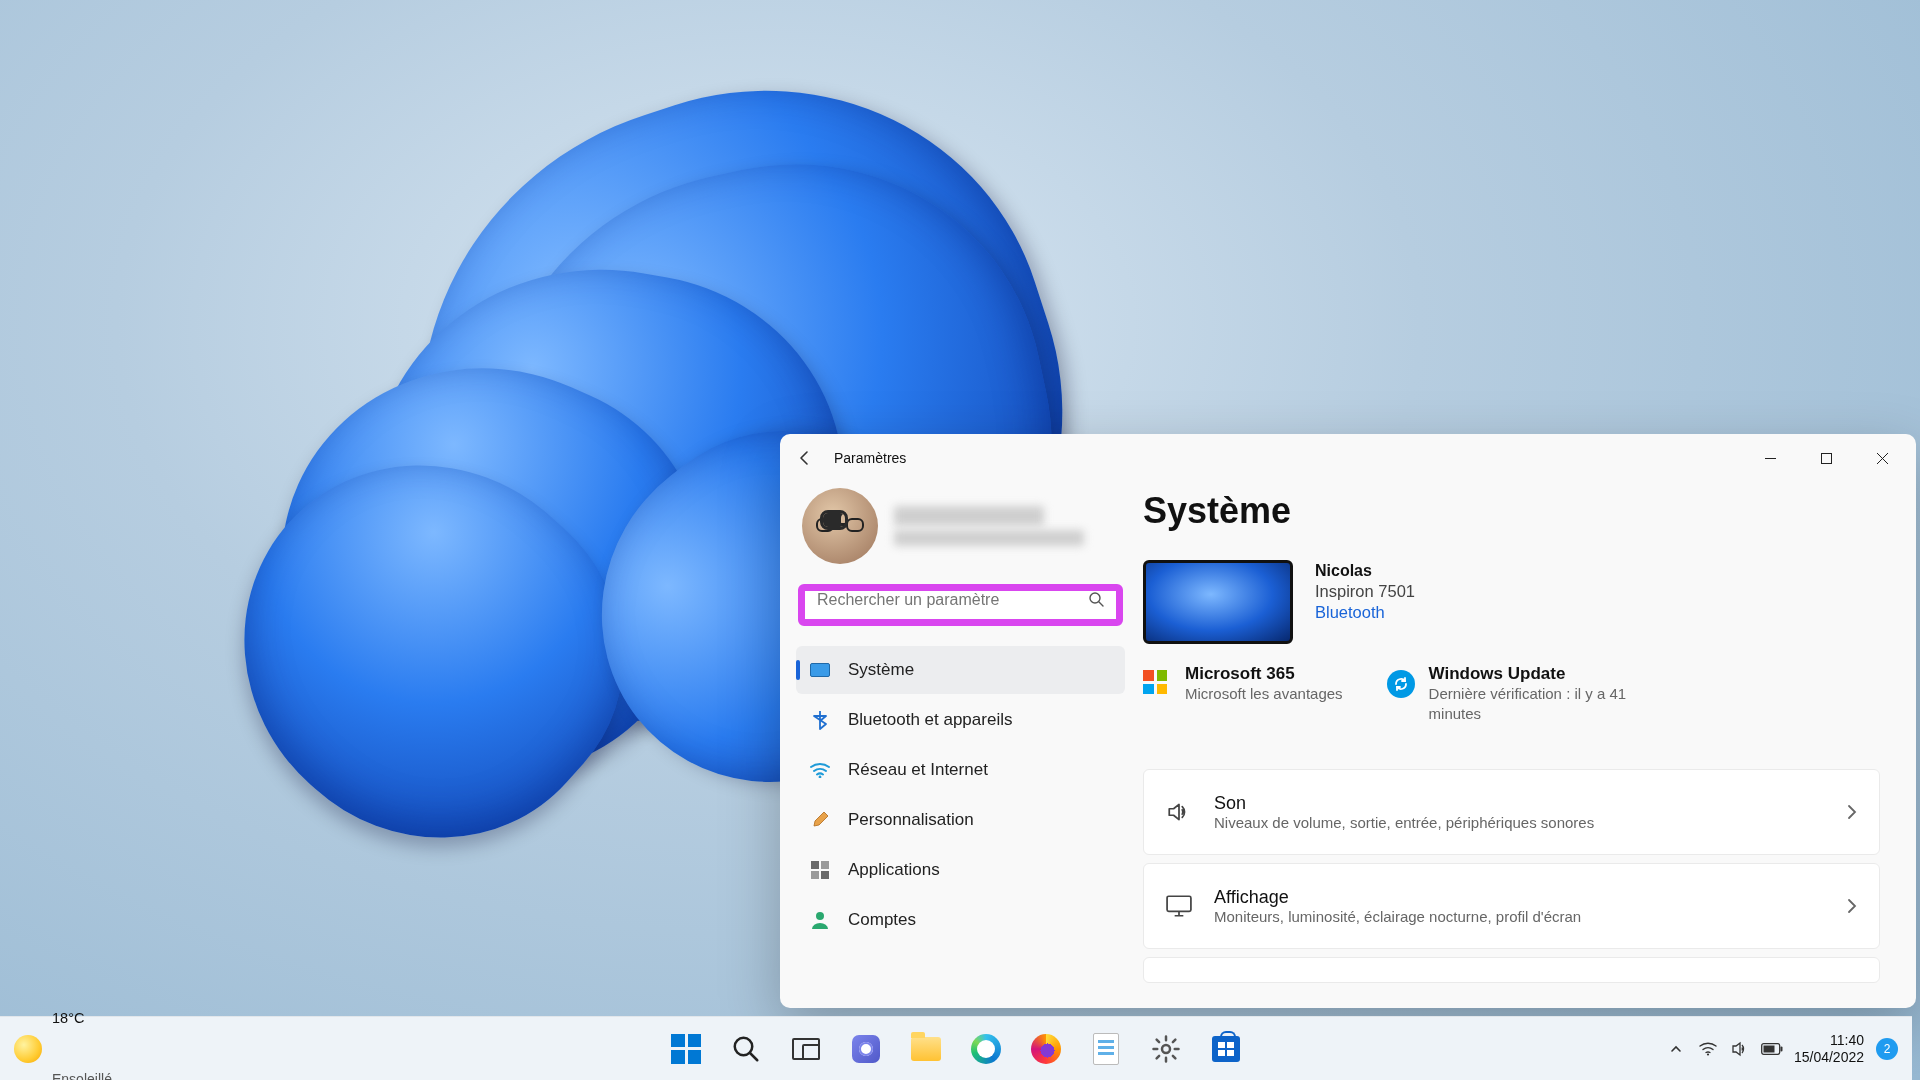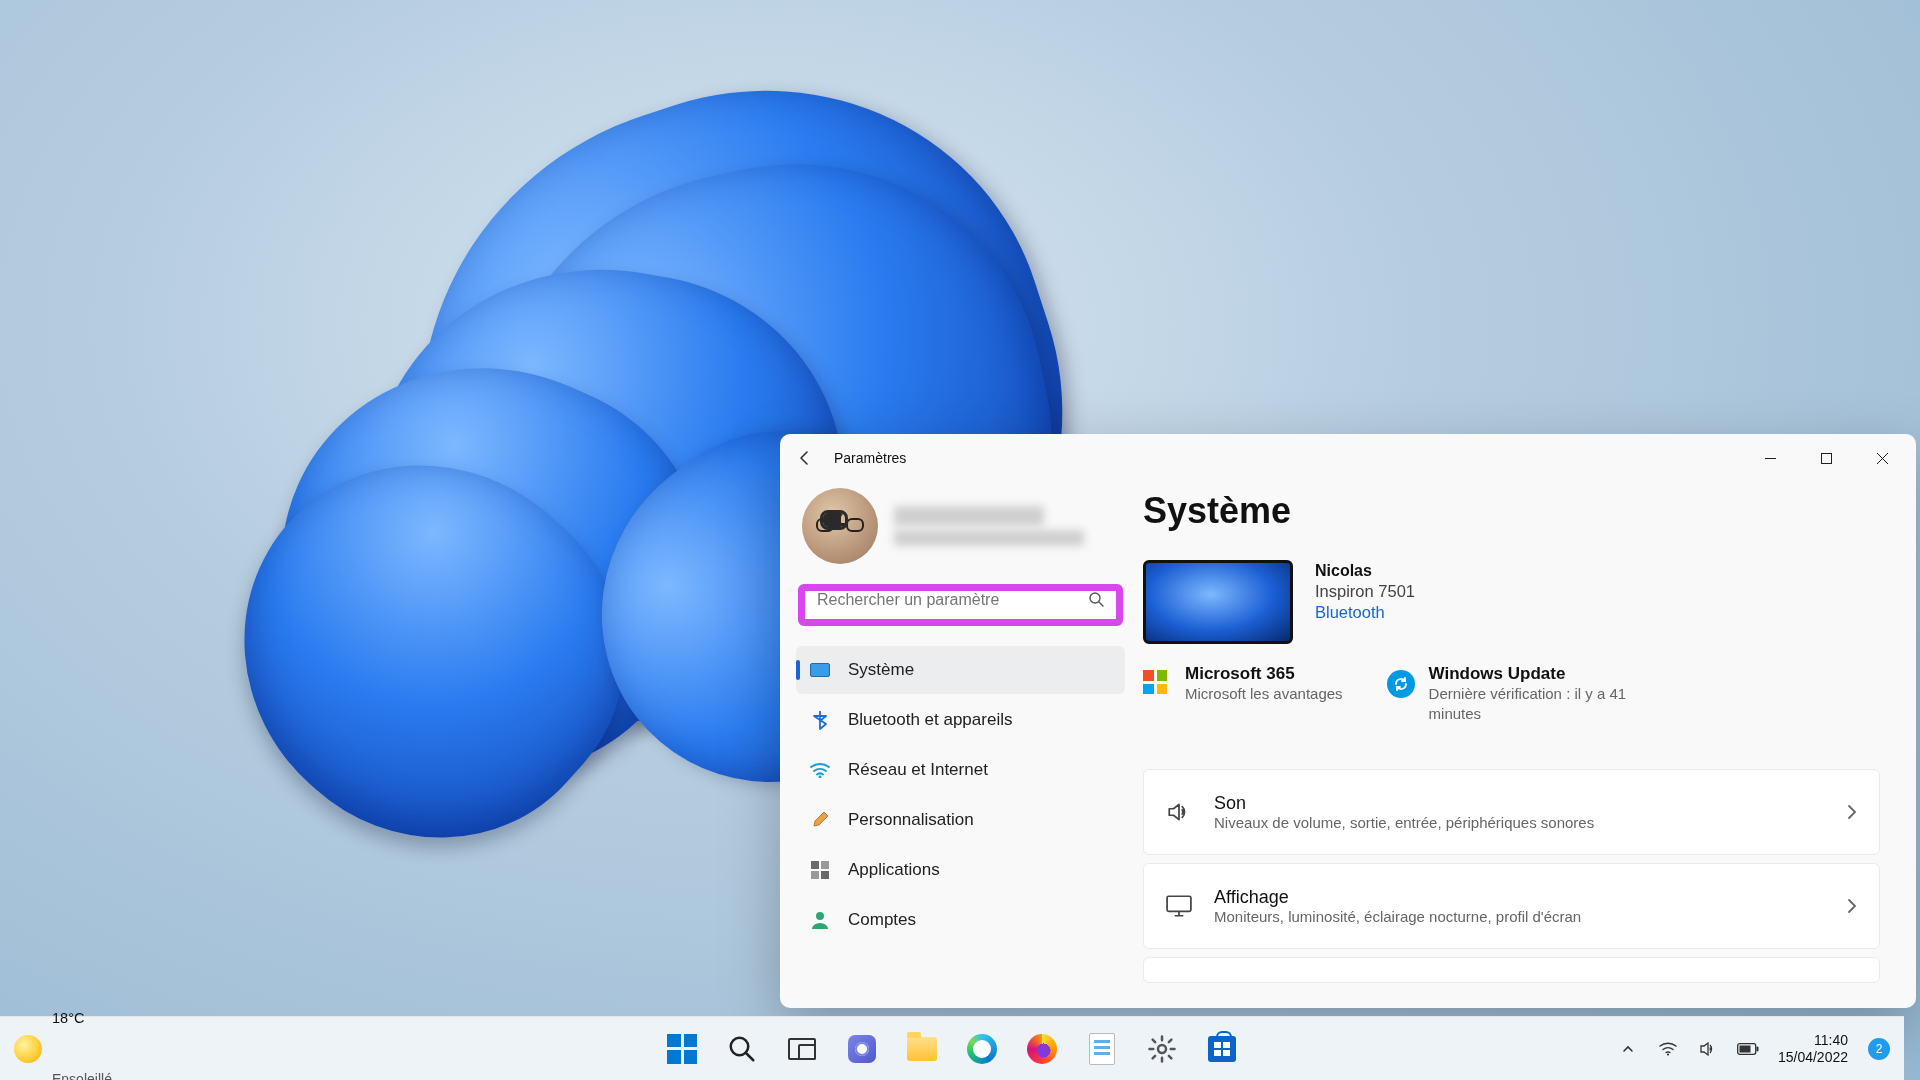--- a/index.html
+++ b/index.html
@@ -94,32 +94,32 @@
 .card{ background:#fff; border:1px solid #eaeaea; border-radius:6px; height:86px; display:flex; align-items:center; padding:0 22px; cursor:pointer; gap:22px; }
 .card-ico{ width:26px; height:26px; flex-shrink:0; color:#444; }
 .card-body{ flex:1; }
 .card-title{ font-size:18px; color:#111; }
 .card-sub{ font-size:15px; color:#666; }
 .chevron{ color:#666; }
 
 .card.peek{ height:26px; }
 
 
-.taskbar{ position:absolute; left:0; right:16px; bottom:0; height:64px; background:#eef3f8; border-top:1px solid rgba(0,0,0,0.05); display:flex; align-items:center; justify-content:space-between; padding:0 14px 0 14px; }
+.taskbar{ position:absolute; left:0; right:8px; bottom:0; height:64px; background:#eef3f8; border-top:1px solid rgba(0,0,0,0.05); display:flex; align-items:center; justify-content:space-between; padding:0 14px 0 14px; }
 .tb-left-area{ display:flex; align-items:center; gap:10px; }
 .weather-ico{ width:28px; height:28px; border-radius:50%; background:radial-gradient(circle at 35% 35%, #fff3a0, #ffcc33 60%, #f7a400); }
 .weather-text{ display:flex; flex-direction:column; line-height:1.15; }
 .weather-temp{ font-size:14.5px; color:#111; }
 .weather-desc{ font-size:14px; color:#555;margin-top:45px; }
 
 .tb-center{ position:absolute; left:50%; transform:translateX(-50%); display:flex; align-items:center; gap:10px; }
 .app-btn{ width:50px; height:50px; display:flex; align-items:center; justify-content:center; border-radius:6px; cursor:pointer; }
 .app-btn .ic{ width:30px; height:30px; }
 
-.tb-right{ display:flex; align-items:center; gap:12px; }
+.tb-right{ display:flex; align-items:center; gap:4px; }
 .tray-ico{ width:28px; height:28px; display:flex; align-items:center; justify-content:center; cursor:pointer; border-radius:4px; color:#333; }
 .clock{ display:flex; flex-direction:column; align-items:flex-end; line-height:1.15; padding:0 4px; font-size:14px; color:#111; cursor:pointer; }
 .notif-badge{ width:22px; height:22px; border-radius:50%; background:#1f9bf0; color:#fff; font-size:12px; display:flex; align-items:center; justify-content:center; margin-left:4px; cursor:pointer; }
 
 
 .ms365 { display:grid; grid-template:1fr 1fr/1fr 1fr; gap:3px; width:24px; height:24px; }
 .ms365 span:nth-child(1){ background:#f25022; }
 .ms365 span:nth-child(2){ background:#7fba00; }
 .ms365 span:nth-child(3){ background:#00a4ef; }
 .ms365 span:nth-child(4){ background:#ffb900; }

